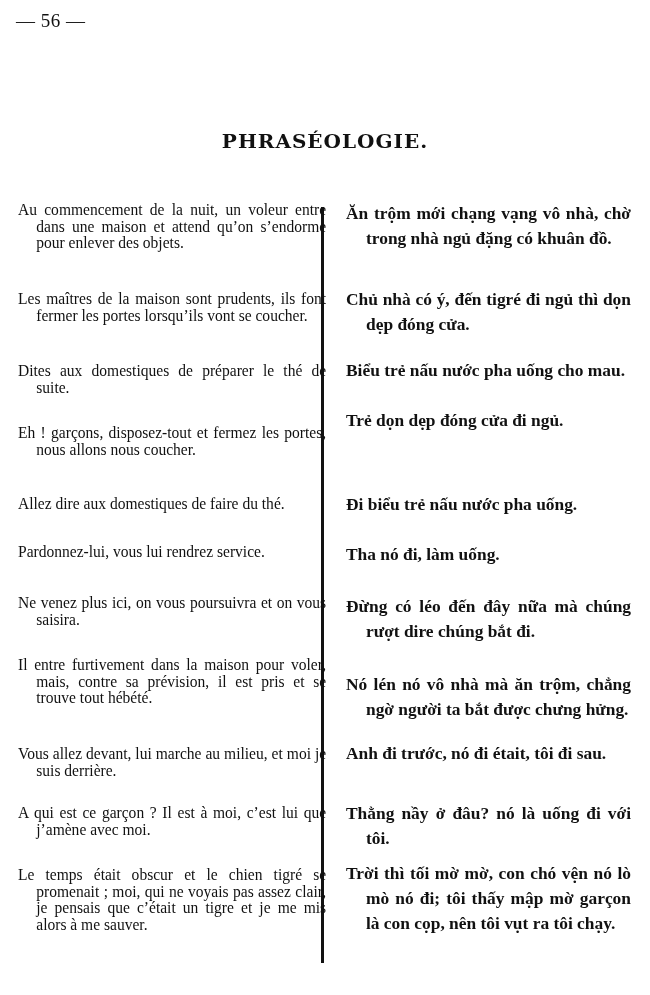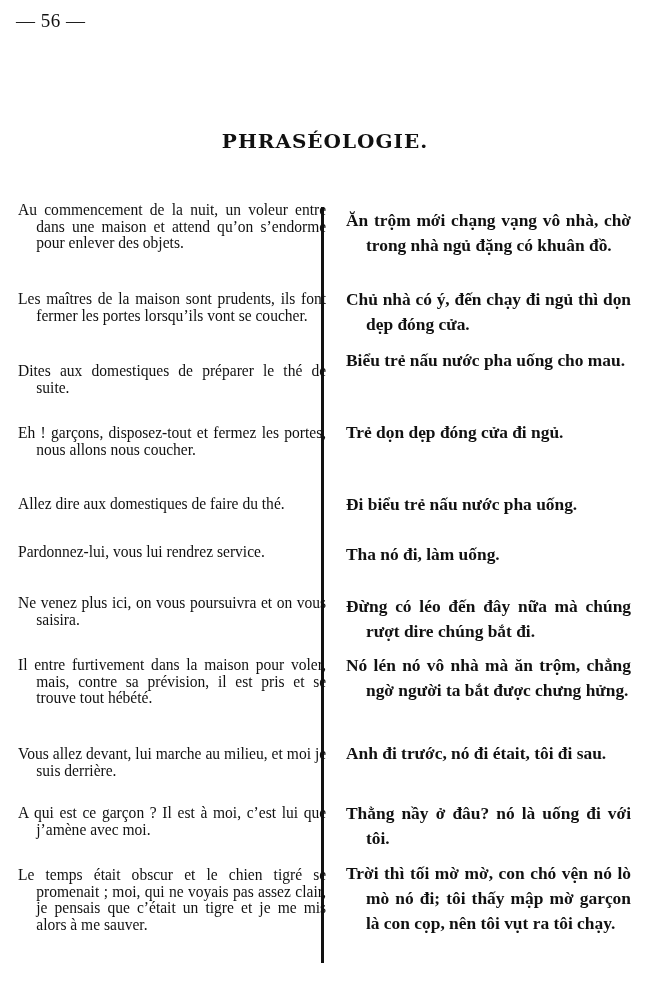--- a/index.html
+++ b/index.html
@@ -69,24 +69,24 @@
   <div class="entry" style="top:296px">Allez dire aux domestiques de faire du thé.</div>
   <div class="entry" style="top:344px">Pardonnez-lui, vous lui rendrez service.</div>
   <div class="entry" style="top:395px">Ne venez plus ici, on vous poursuivra et on vous saisira.</div>
   <div class="entry" style="top:457px">Il entre furtivement dans la maison pour voler, mais, contre sa prévision, il est pris et se trouve tout hébété.</div>
   <div class="entry" style="top:546px">Vous allez devant, lui marche au milieu, et moi je suis derrière.</div>
   <div class="entry" style="top:605px">A qui est ce garçon ? Il est à moi, c’est lui que j’amène avec moi.</div>
   <div class="entry" style="top:667px">Le temps était obscur et le chien tigré se promenait ; moi, qui ne voyais pas assez clair, je pensais que c’était un tigre et je me mis alors à me sauver.</div>
 </div>
 
 <div class="col vn">
-  <div class="entry" style="top:8px">Ăn trộm mới chạng vạng vô nhà, chờ trong nhà ngủ đặng có khuân đồ.</div>
-  <div class="entry" style="top:87px">Chủ nhà có ý, đến chạy đi ngủ thì dọn dẹp đóng cửa.</div>
-  <div class="entry" style="top:148px">Biểu trẻ nấu nước pha uống cho mau.</div>
-  <div class="entry" style="top:220px">Trẻ dọn dẹp đóng cửa đi ngủ.</div>
+  <div class="entry" style="top:1px">Ăn trộm mới chạng vạng vô nhà, chờ trong nhà ngủ đặng có khuân đồ.</div>
+  <div class="entry" style="top:87px">Chủ nhà có ý, đến tigré đi ngủ thì dọn dẹp đóng cửa.</div>
+  <div class="entry" style="top:158px">Biểu trẻ nấu nước pha uống cho mau.</div>
+  <div class="entry" style="top:208px">Trẻ dọn dẹp đóng cửa đi ngủ.</div>
   <div class="entry" style="top:292px">Đi biểu trẻ nấu nước pha uống.</div>
   <div class="entry" style="top:342px">Tha nó đi, làm uống.</div>
   <div class="entry" style="top:394px">Đừng có léo đến đây nữa mà chúng rượt dire chúng bắt đi.</div>
-  <div class="entry" style="top:453px">Nó lén nó vô nhà mà ăn trộm, chẳng ngờ người ta bắt được chưng hửng.</div>
+  <div class="entry" style="top:472px">Nó lén nó vô nhà mà ăn trộm, chẳng ngờ người ta bắt được chưng hửng.</div>
   <div class="entry" style="top:541px">Anh đi trước, nó đi était, tôi đi sau.</div>
   <div class="entry" style="top:601px">Thằng nầy ở đâu? nó là uống đi với tôi.</div>
   <div class="entry" style="top:661px">Trời thì tối mờ mờ, con chó vện nó lò mò nó đi; tôi thấy mập mờ garçon là con cọp, nên tôi vụt ra tôi chạy.</div>
 </div>
 
 </body></html>

